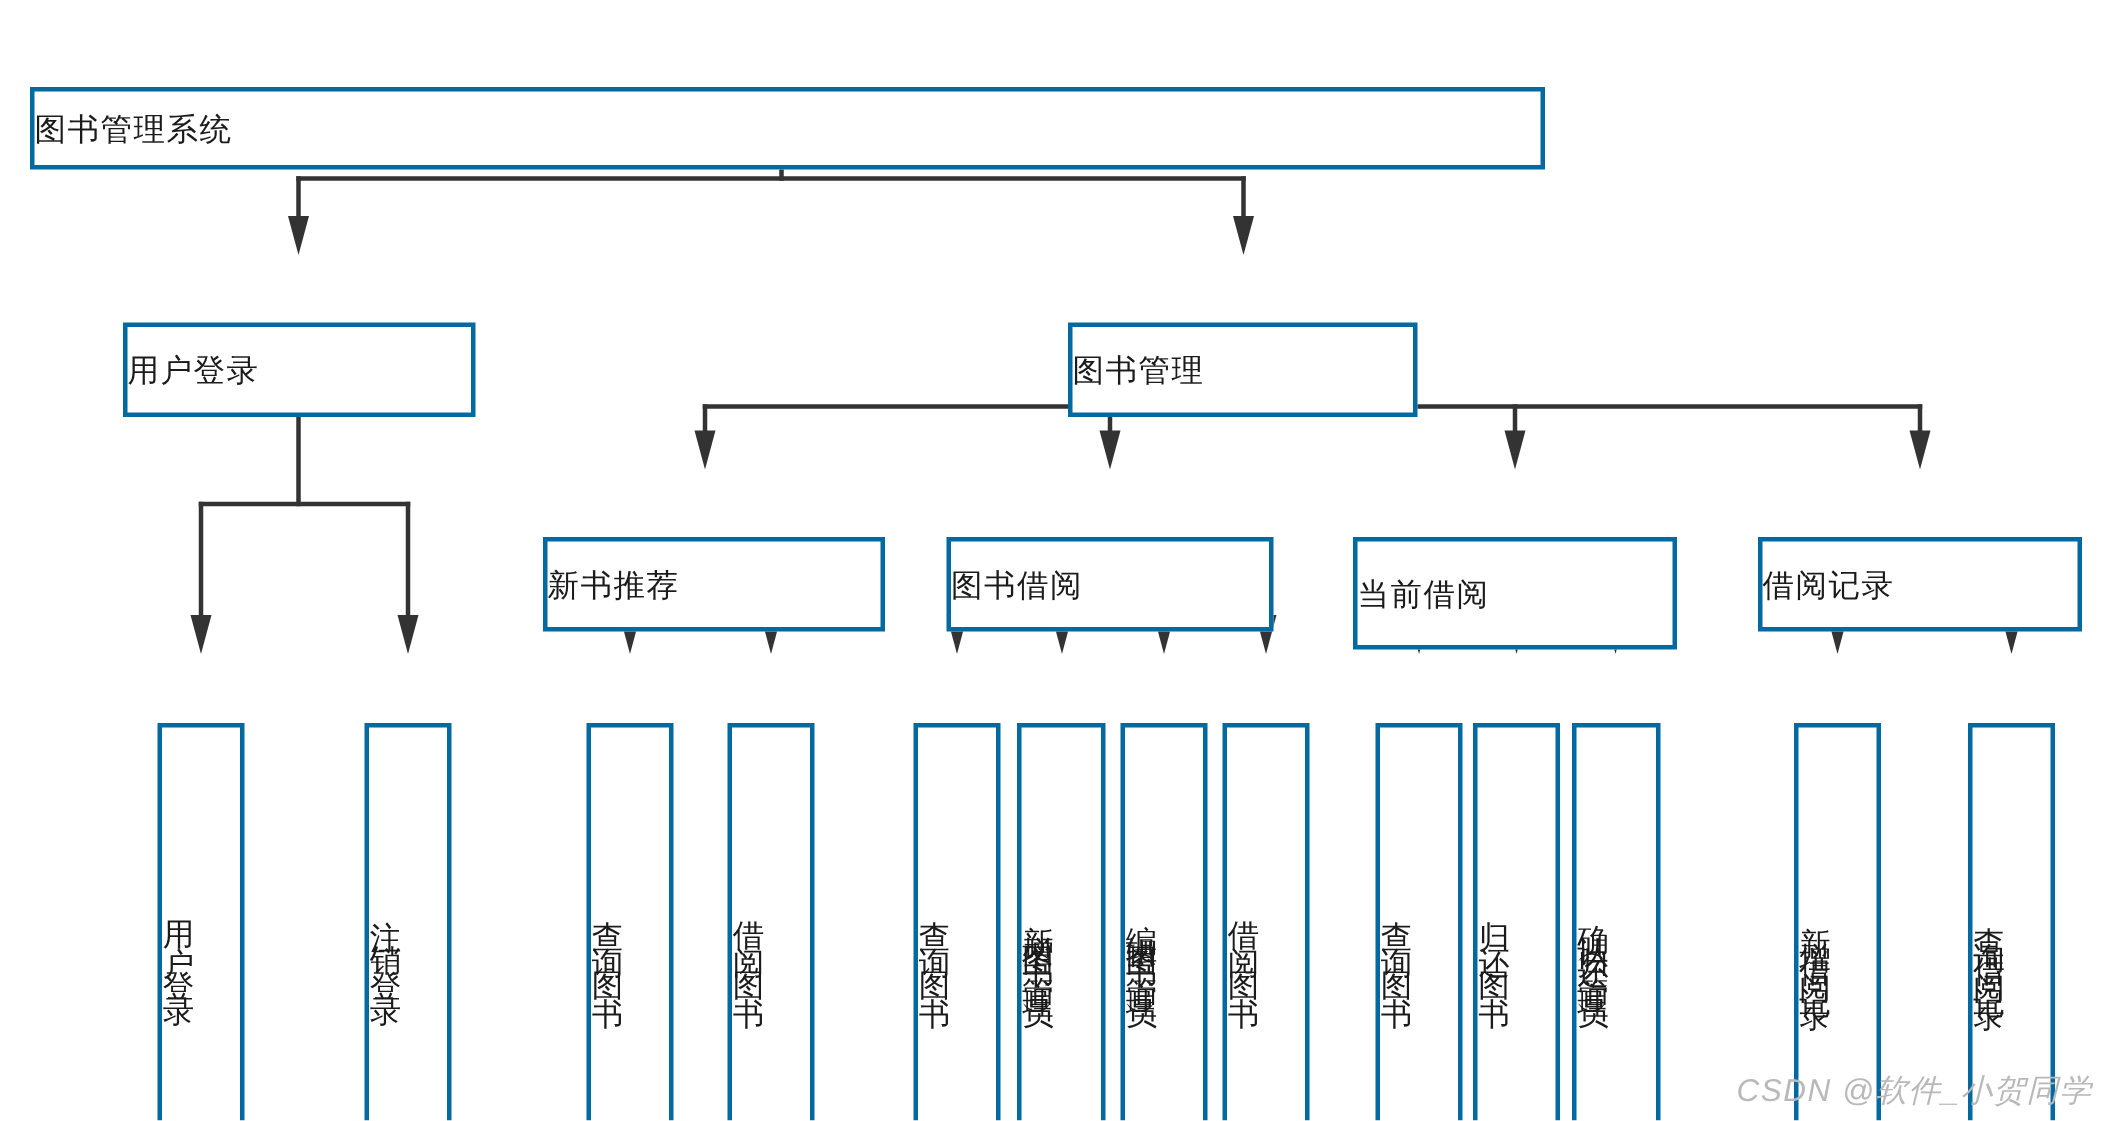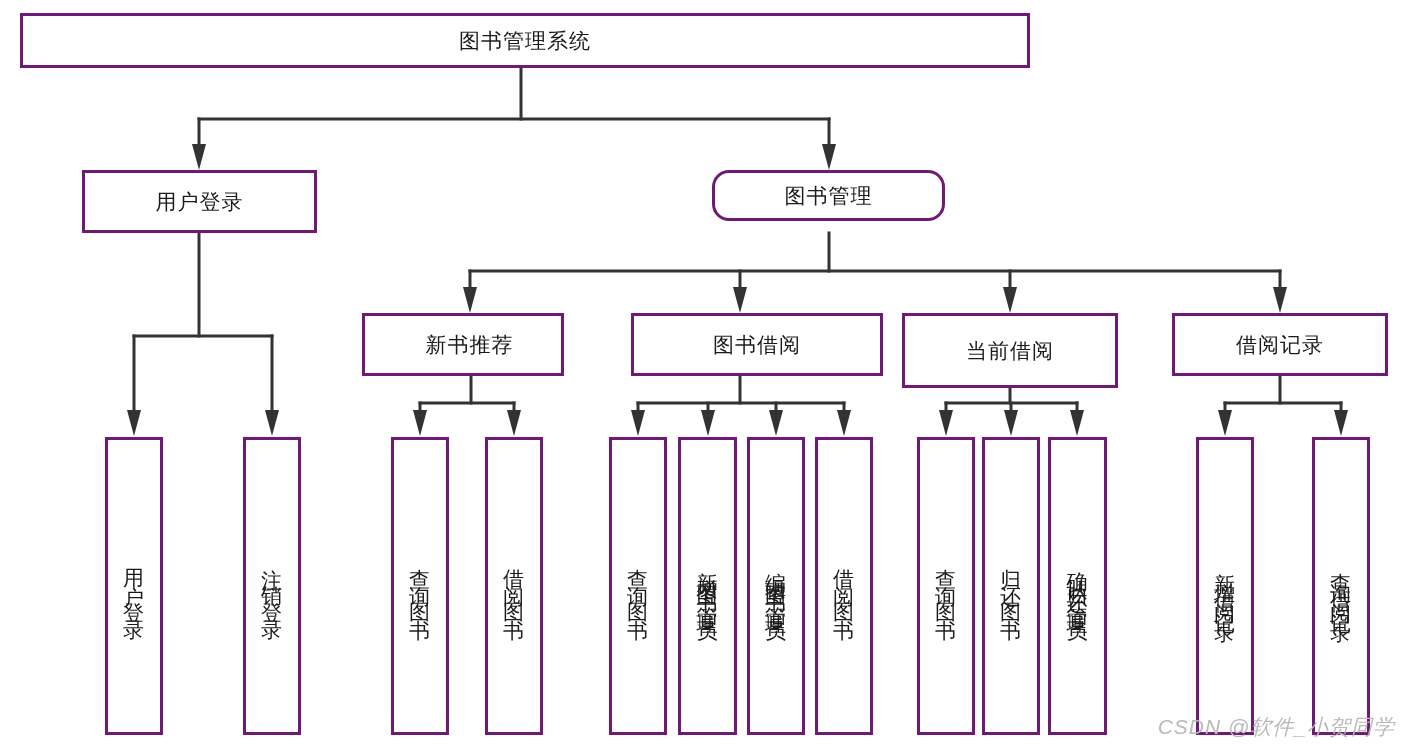--- a/index.html
+++ b/index.html
@@ -10,27 +10,28 @@
     font-family:"Liberation Sans", sans-serif;
     overflow:hidden;
   }
   .connectors{
     position:absolute;left:0;top:0;width:1405px;height:747px;
     z-index:0;
   }
   .node{
     position:absolute;
     box-sizing:border-box;
-    border:3px solid #701a75;
+    border:3px solid #0369a1;
     background:#ffffff;
     display:flex;
     align-items:center;
-    justify-content:center;
+    justify-content:flex-start;
     color:#1b1b1b;
     z-index:1;
+    margin-top:45px;
   }
   .h-label{
     font-size:21px;
     letter-spacing:1px;
     white-space:nowrap;
   }
   .v-label{
     writing-mode:vertical-rl;
     text-orientation:mixed;
     font-size:21px;
@@ -119,28 +120,28 @@
     <path d="M1334,410 h14 l-7,26 z" fill="#333333" stroke="none"></path>
   </svg>
 
   <div class="node" style="left:20px;top:13px;width:1010px;height:55px;">
     <span class="h-label">图书管理系统</span>
   </div>
 
   <div class="node" style="left:82px;top:170px;width:235px;height:63px;">
     <span class="h-label">用户登录</span>
   </div>
-  <div class="node" style="left:712px;top:170px;width:233px;height:51px;border-radius:17px;">
+  <div class="node" style="left:712px;top:170px;width:233px;height:63px;">
     <span class="h-label">图书管理</span>
   </div>
 
-  <div class="node" style="left:362px;top:313px;width:202px;height:63px;padding-left:13px;">
+  <div class="node" style="left:362px;top:313px;width:228px;height:63px;">
     <span class="h-label">新书推荐</span>
   </div>
-  <div class="node" style="left:631px;top:313px;width:252px;height:63px;">
+  <div class="node" style="left:631px;top:313px;width:218px;height:63px;">
     <span class="h-label">图书借阅</span>
   </div>
   <div class="node" style="left:902px;top:313px;width:216px;height:75px;">
     <span class="h-label">当前借阅</span>
   </div>
   <div class="node" style="left:1172px;top:313px;width:216px;height:63px;">
     <span class="h-label">借阅记录</span>
   </div>
 
   <div class="node" style="left:105px;top:437px;width:58px;height:298px;">

